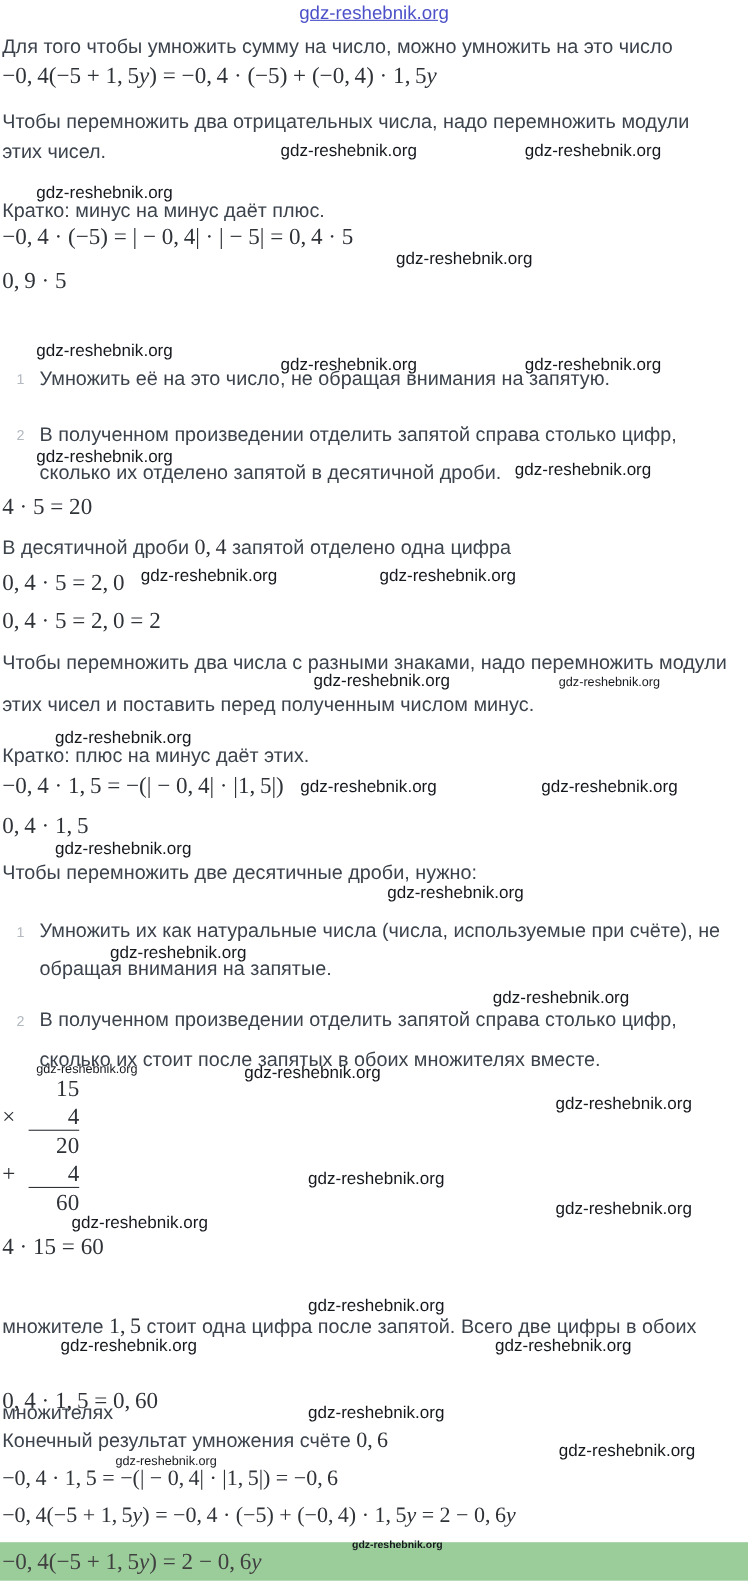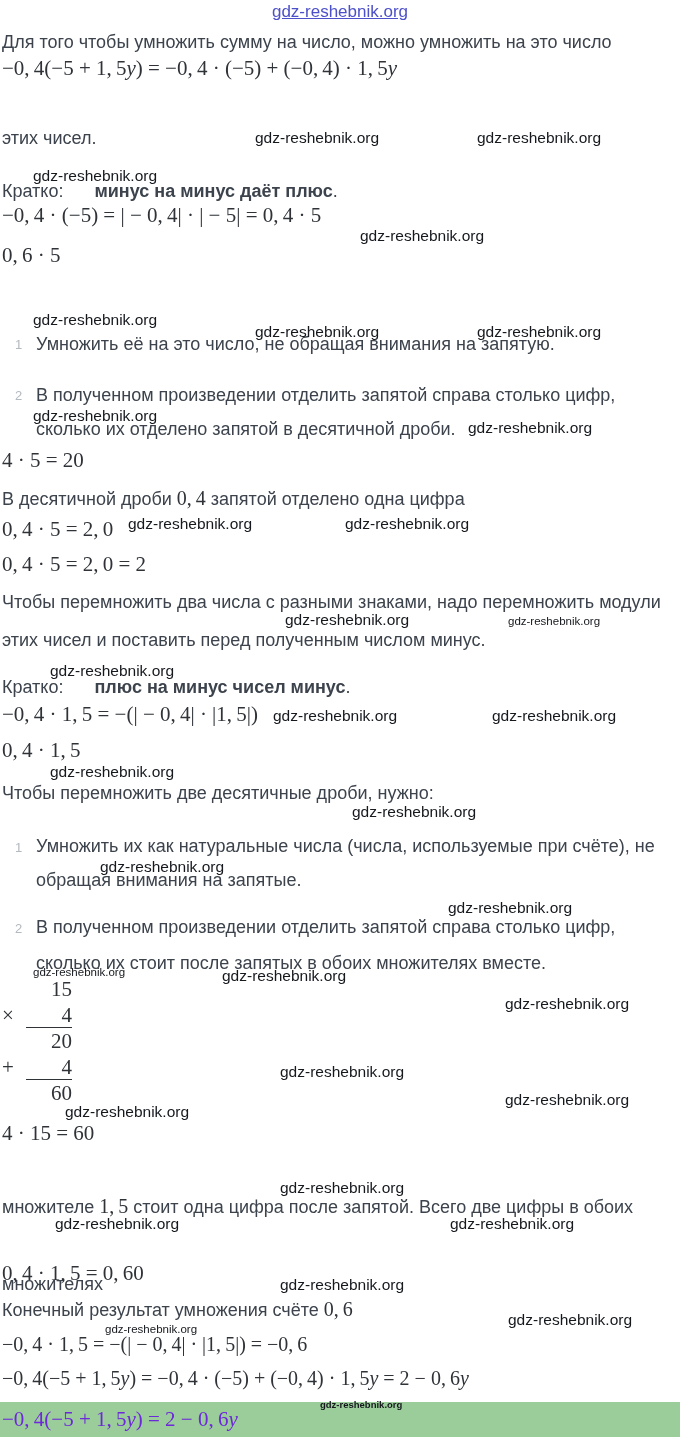--- a/index.html
+++ b/index.html
@@ -13,21 +13,21 @@
   .page { position: absolute; inset: 0; }
   .site-link {
     position: absolute; top: 2px; left: 50%; transform: translateX(-50%);
     font-size: 17px; font-weight: 500; text-decoration: underline;
     color: #4d51c9; cursor: pointer; z-index: 2; white-space: nowrap;
   }
   .txt {
     position: absolute; left: 2px; margin: 0;
     font-size: 18px; color: #3c434c; white-space: nowrap; z-index: 1;
   }
-  .b { font-weight: 700; margin-left: 26px; }
+  .b { font-weight: 400; }
   .li-num {
     position: absolute; left: 15px; font-size: 13px; color: #b3b9c0;
     z-index: 1;
   }
   .math {
     position: absolute; left: 2px; margin: 0;
     font-family: "Liberation Serif", serif;
     font-size: 21px; color: #2f3338; white-space: nowrap; z-index: 1;
   }
   .math-sm { font-size: 20px; }
@@ -51,62 +51,63 @@
     font-family: "Liberation Serif", serif; font-size: 21px; color: #2f3338;
   }
   .cm-num.rule { border-bottom: 1.5px solid #2f3338; }
   .answer-strip {
     position: absolute; left: 0; width: 680px; height: 35px;
     display: flex; align-items: center; z-index: 1;
     background: #9bcd9b;
   }
   .amath {
     font-family: "Liberation Serif", serif; font-size: 21px;
-    color: #6d28d9; white-space: nowrap; padding-left: 2px;
+    color: #404040; white-space: nowrap; padding-left: 2px;
   }
 </style>
 </head>
 <body>
 
 <div class="page">
 
   <a class="site-link" style="color: rgb(77, 81, 201);">gdz-reshebnik.org</a>
 
   <p class="txt" style="top:32px">Для того чтобы умножить сумму на число, можно умножить на это число</p>
 
   <div class="math" style="top:56px"><span>−0, 4(−5 + 1, 5</span><i>y</i><span>) = −0, 4 · (−5) + (−0, 4) · 1, 5</span><i>y</i></div>
 
+  <p class="txt" style="top:100px">Чтобы перемножить два отрицательных числа, надо перемножить модули</p>
   <p class="txt" style="top:128px">этих чисел.</p>
 
   <p class="txt" style="top:181px"><span>Кратко: </span><span class="b">минус на минус даёт плюс</span><span>.</span></p>
 
   <div class="math" style="top:203px">−0, 4 · (−5) = | − 0, 4| · | − 5| = 0, 4 · 5</div>
 
-  <div class="math" style="top:243px">0, 6 · 5</div>
+  <div class="math" style="top:243px">0, 9 · 5</div>
 
 
   <span class="li-num" style="top:337px">1</span>
   <p class="txt" style="top:334px; left:36px">Умножить её на это число, не обращая внимания на запятую.</p>
 
   <span class="li-num" style="top:388px">2</span>
   <p class="txt" style="top:385px; left:36px">В полученном произведении отделить запятой справа столько цифр,</p>
   <p class="txt" style="top:419px; left:36px">сколько их отделено запятой в десятичной дроби.</p>
 
   <div class="math" style="top:448px">4 · 5 = 20</div>
 
   <p class="txt" style="top:487px"><span>В десятичной дроби </span><span class="imath">0, 4</span><span> запятой отделено одна цифра</span></p>
 
   <div class="math" style="top:517px">0, 4 · 5 = 2, 0</div>
 
   <div class="math" style="top:552px">0, 4 · 5 = 2, 0 = 2</div>
 
   <p class="txt" style="top:592px">Чтобы перемножить два числа с разными знаками, надо перемножить модули</p>
   <p class="txt" style="top:630px">этих чисел и поставить перед полученным числом минус.</p>
 
-  <p class="txt" style="top:677px"><span>Кратко: </span><span class="b">плюс на минус чисел минус</span><span>.</span></p>
+  <p class="txt" style="top:677px"><span>Кратко: </span><span class="b">плюс на минус даёт этих</span><span>.</span></p>
 
   <div class="math" style="top:702px">−0, 4 · 1, 5 = −(| − 0, 4| · |1, 5|)</div>
 
   <div class="math" style="top:738px">0, 4 · 1, 5</div>
 
   <p class="txt" style="top:783px">Чтобы перемножить две десятичные дроби, нужно:</p>
 
   <span class="li-num" style="top:840px">1</span>
   <p class="txt" style="top:836px; left:36px">Умножить их как натуральные числа (числа, используемые при счёте), не</p>
   <p class="txt" style="top:870px; left:36px">обращая внимания на запятые.</p>

